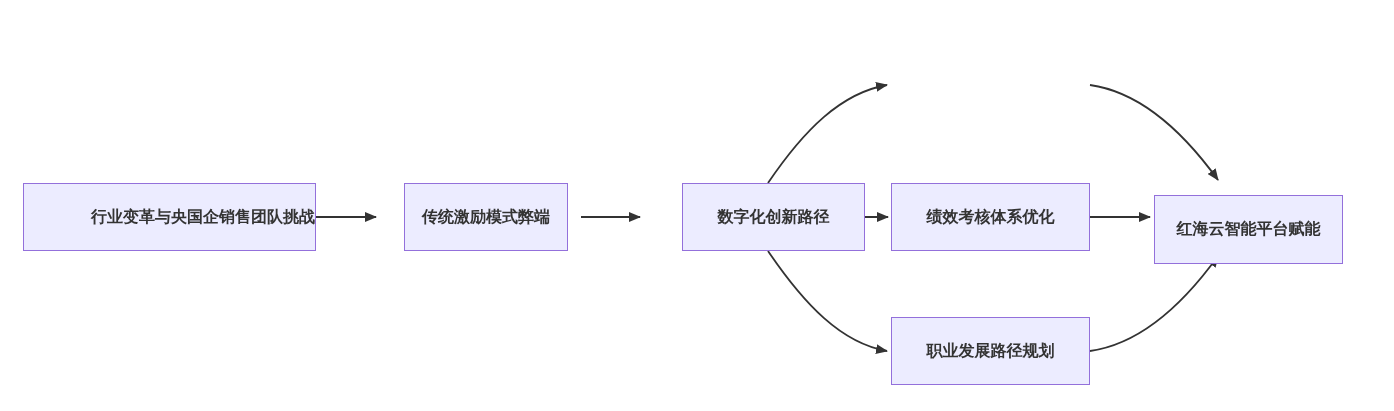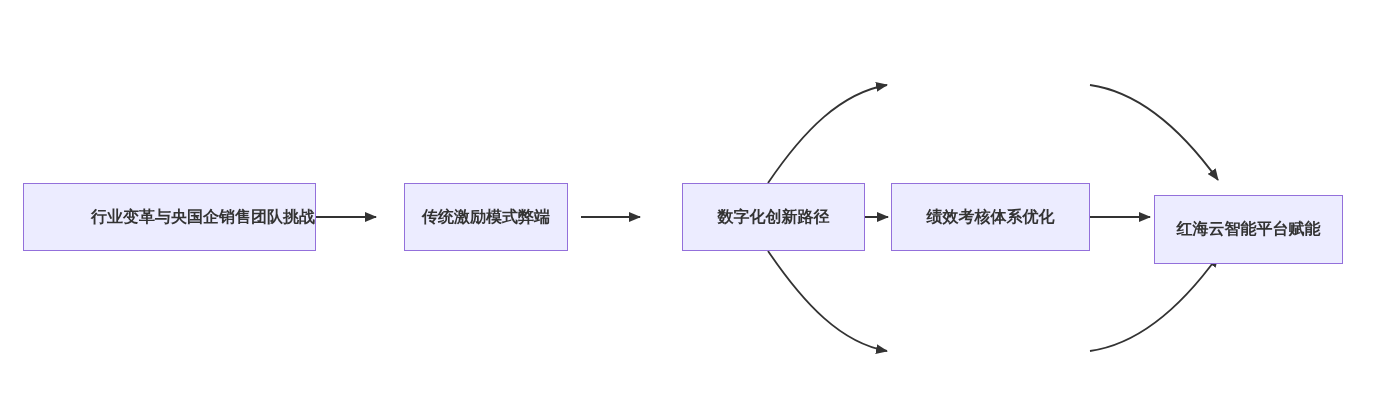--- a/index.html
+++ b/index.html
@@ -82,17 +82,20 @@
   </div>
   <div class="node node-B">
     <span>传统激励模式弊端</span>
   </div>
   <div class="node node-C">
     <span>数字化创新路径</span>
   </div>
   <div class="node node-E">
     <span>绩效考核体系优化</span>
   </div>
+  <div class="node node-F">
+    <span>职业发展路径规划</span>
+  </div>
   <div class="node node-G">
     <span>红海云智能平台赋能</span>
   </div>
 
 </div>
 
 </body></html>

